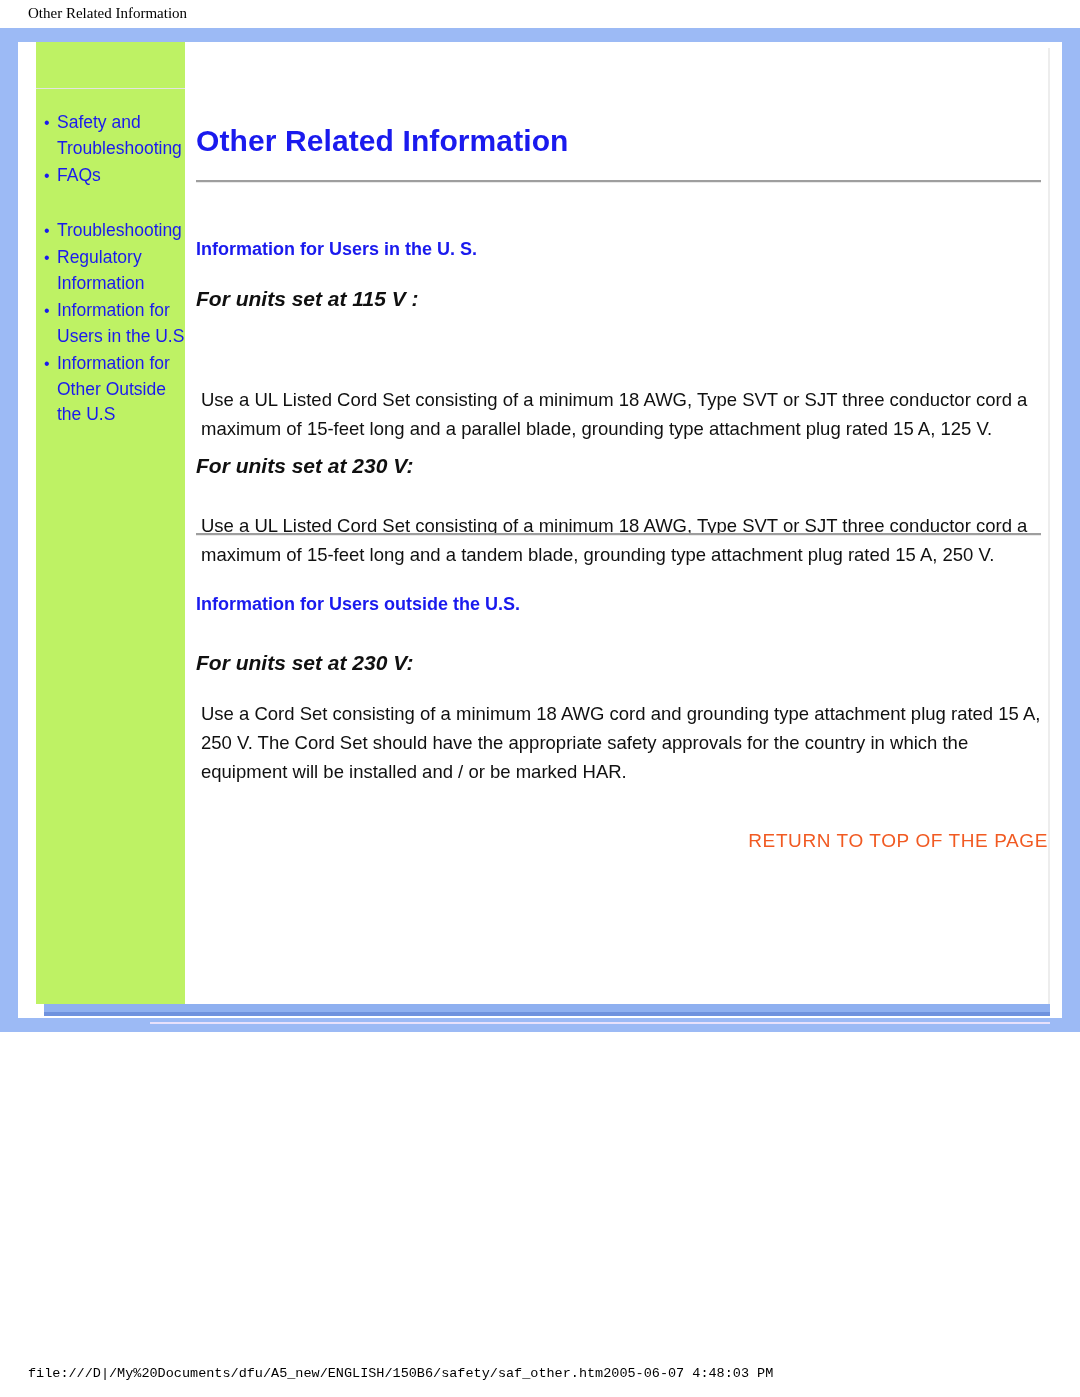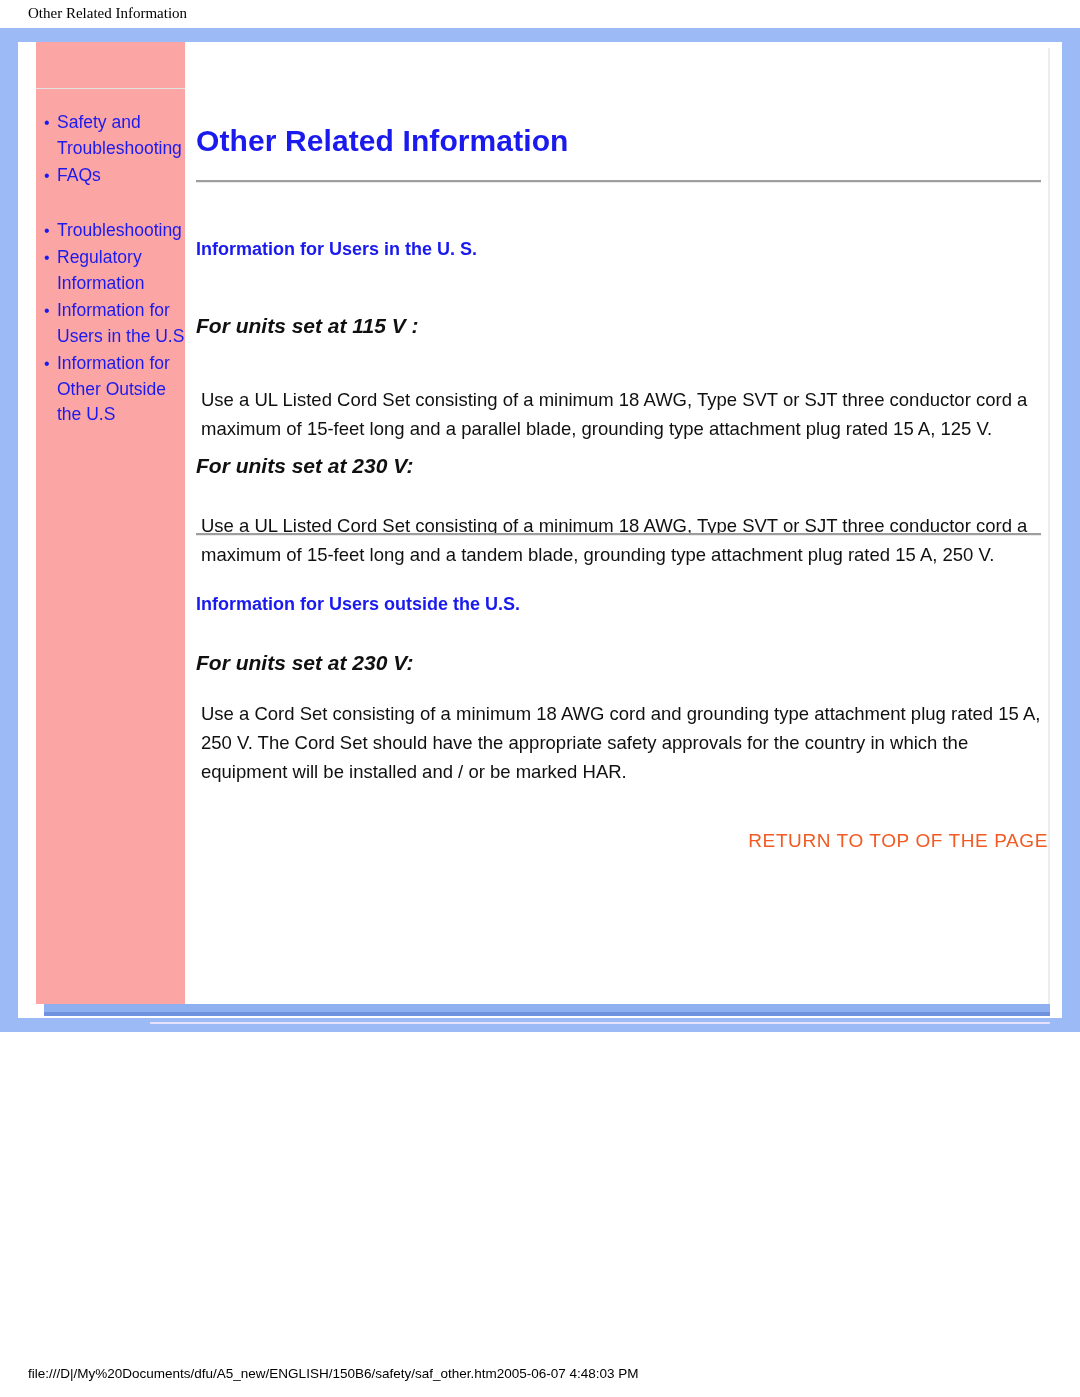--- a/index.html
+++ b/index.html
@@ -104,21 +104,21 @@
     background: #e8e1fb;
   }
 
   
   .sidebar {
     position: absolute;
     left: 36px;
     top: 42px;
     width: 149px;
     height: 962px;
-    background: #fca5a5;
+    background: #bef264;
   }
   .sidebar-divider {
     position: absolute;
     left: 0;
     top: 46px;
     width: 149px;
     height: 1px;
     background: #e3e3e3;
   }
   .sidebar-nav {
@@ -195,21 +195,21 @@
   .sec2-heading { top: 537px; }
 
   .sub-heading {
     position: absolute;
     left: 11px;
     font-size: 21px;
     font-style: italic;
     color: #101010;
     white-space: nowrap;
   }
-  .sub1 { top: 251px; }
+  .sub1 { top: 224px; }
   .sub2 { top: 391px; }
   .sub3 { top: 588px; }
 
   .body-para {
     position: absolute;
     left: 16px;
     width: 848px;
     font-size: 18.5px;
     line-height: 29px;
     color: #101010;
@@ -228,21 +228,21 @@
     font-size: 19px;
     letter-spacing: 0.6px;
     cursor: pointer;
   }
 
   
   .print-footer {
     position: absolute;
     left: 28px;
     top: 1366px;
-    font-family: Liberation Sans, sans-serif;
+    font-family: Liberation Mono, monospace;
     font-size: 13.5px;
     color: #000000;
     white-space: nowrap;
   }
 </style>
 </head>
 <body>
 
 <div class="print-header">
   <div class="print-header-title">Other Related Information</div>

